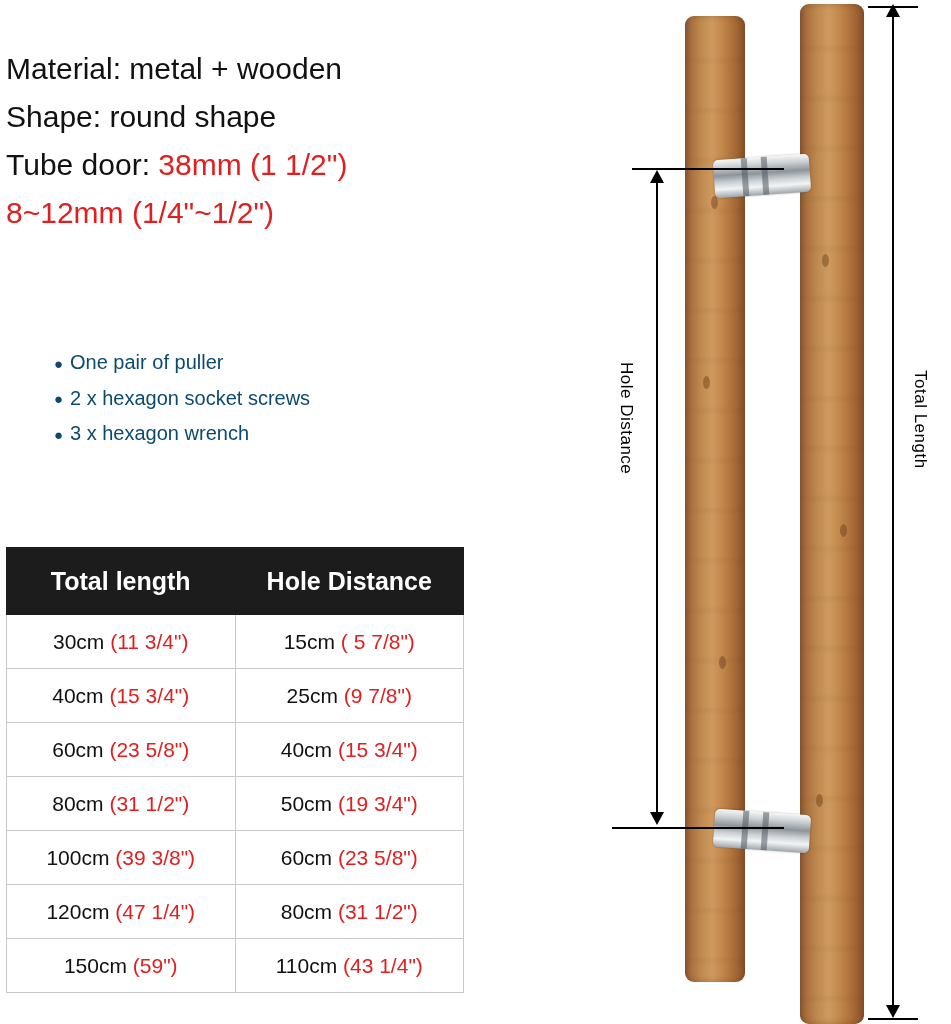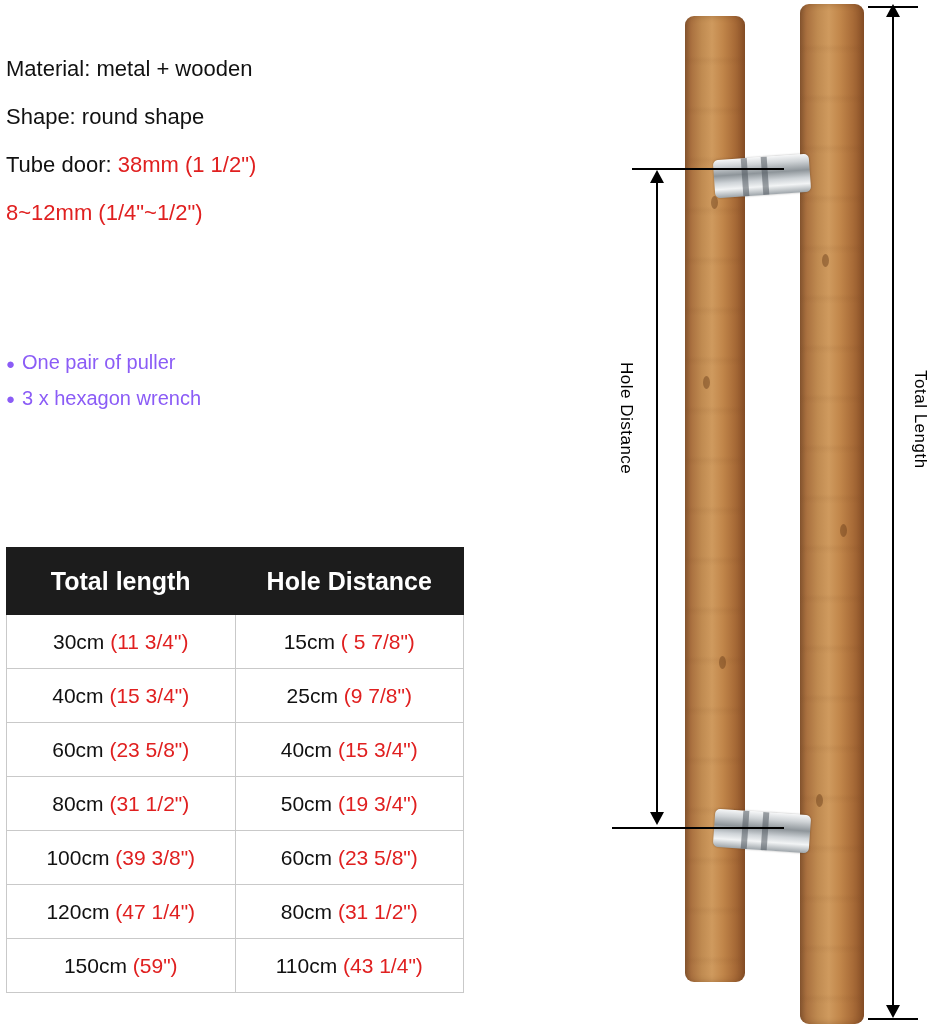--- a/index.html
+++ b/index.html
@@ -25,21 +25,21 @@
     height: 1024px;
   }
 
   .spec-block {
     position: absolute;
     left: 6px;
     top: 45px;
     width: 470px;
   }
   .spec-line {
-    font-size: 22px;
+    font-size: 30px;
     line-height: 48px;
     white-space: nowrap;
     color: #111111;
   }
   .spec-line .hl {
     color: #e02020;
   }
   .spec-line.red-only {
     color: #e02020;
   }
@@ -47,21 +47,22 @@
   .bullet-block {
     position: absolute;
     left: 6px;
     top: 345px;
     width: 470px;
   }
   .bullet-line {
     font-size: 20px;
     line-height: 34px;
     white-space: nowrap;
-    color: #8b5cf6;
+    color: #0c4a6e;
+    margin-left: 48px;
   }
   .bullet-dot {
     display: inline-block;
     width: 16px;
     font-size: 15px;
     vertical-align: middle;
   }
 
   
   .size-table {
@@ -238,20 +239,23 @@
     <div class="spec-line red-only">
       <span>8~12mm (1/4"~1/2")</span>
     </div>
   </div>
 
   <div class="bullet-block">
     <div class="bullet-line">
       <span class="bullet-dot">●</span><span>One pair of puller</span>
     </div>
     <div class="bullet-line">
+      <span class="bullet-dot">●</span><span>2 x hexagon socket screws</span>
+    </div>
+    <div class="bullet-line">
       <span class="bullet-dot">●</span><span>3 x hexagon wrench</span>
     </div>
   </div>
 
   <table class="size-table">
     <thead>
       <tr>
         <th>Total length</th>
         <th>Hole Distance</th>
       </tr>

